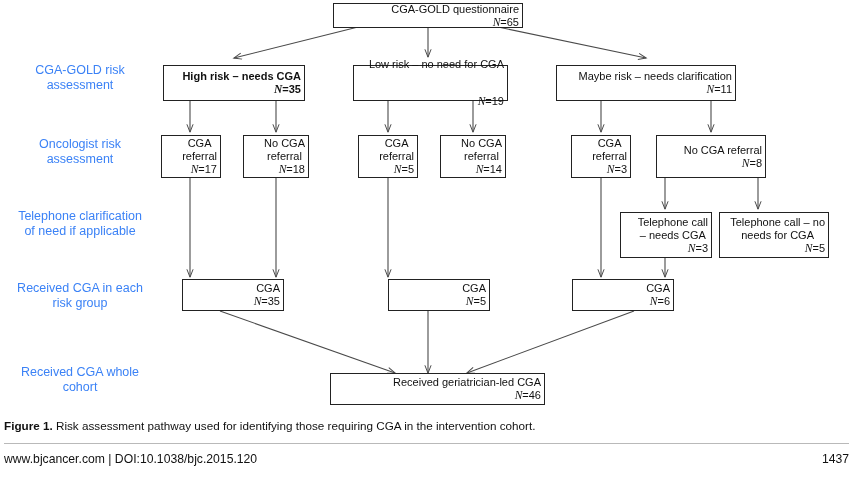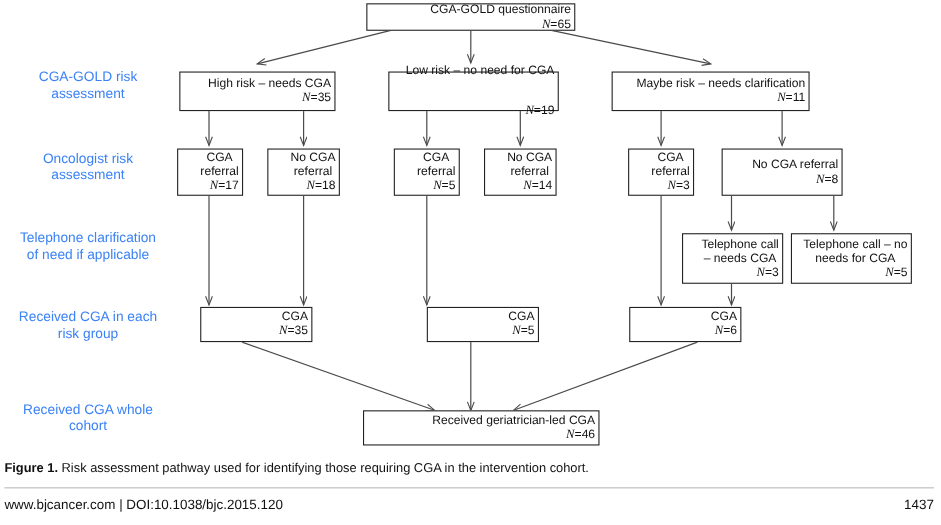--- a/index.html
+++ b/index.html
@@ -107,21 +107,21 @@
   <div class="row-label" style="top:365px;"><span style="white-space:pre-line">Received CGA whole
 cohort</span></div>
   <div class="row-label" style="top:281px;"><span style="white-space:pre-line">Received CGA in each
 risk group</span></div>
 
   <div class="node" style="left:333px; top:3px; width:190px; height:25px;">
     <div class="ttl">CGA-GOLD questionnaire</div>
     <div class="nval"><i>N</i>=65</div>
   </div>
 
-  <div class="node" style="left:163px; top:65px; width:142px; height:36px;">
+  <div class="node" style="left:163px; top:65px; width:142px; height:36px;font-weight:bold;">
     <div class="ttl">High risk – needs CGA</div>
     <div class="nval"><i>N</i>=35</div>
   </div>
 
   <div class="node" style="left:353px; top:65px; width:155px; height:36px;gap:24px;">
     <div class="ttl">Low risk – no need for CGA</div>
     <div class="nval"><i>N</i>=19</div>
   </div>
 
   <div class="node" style="left:556px; top:65px; width:180px; height:36px;">

